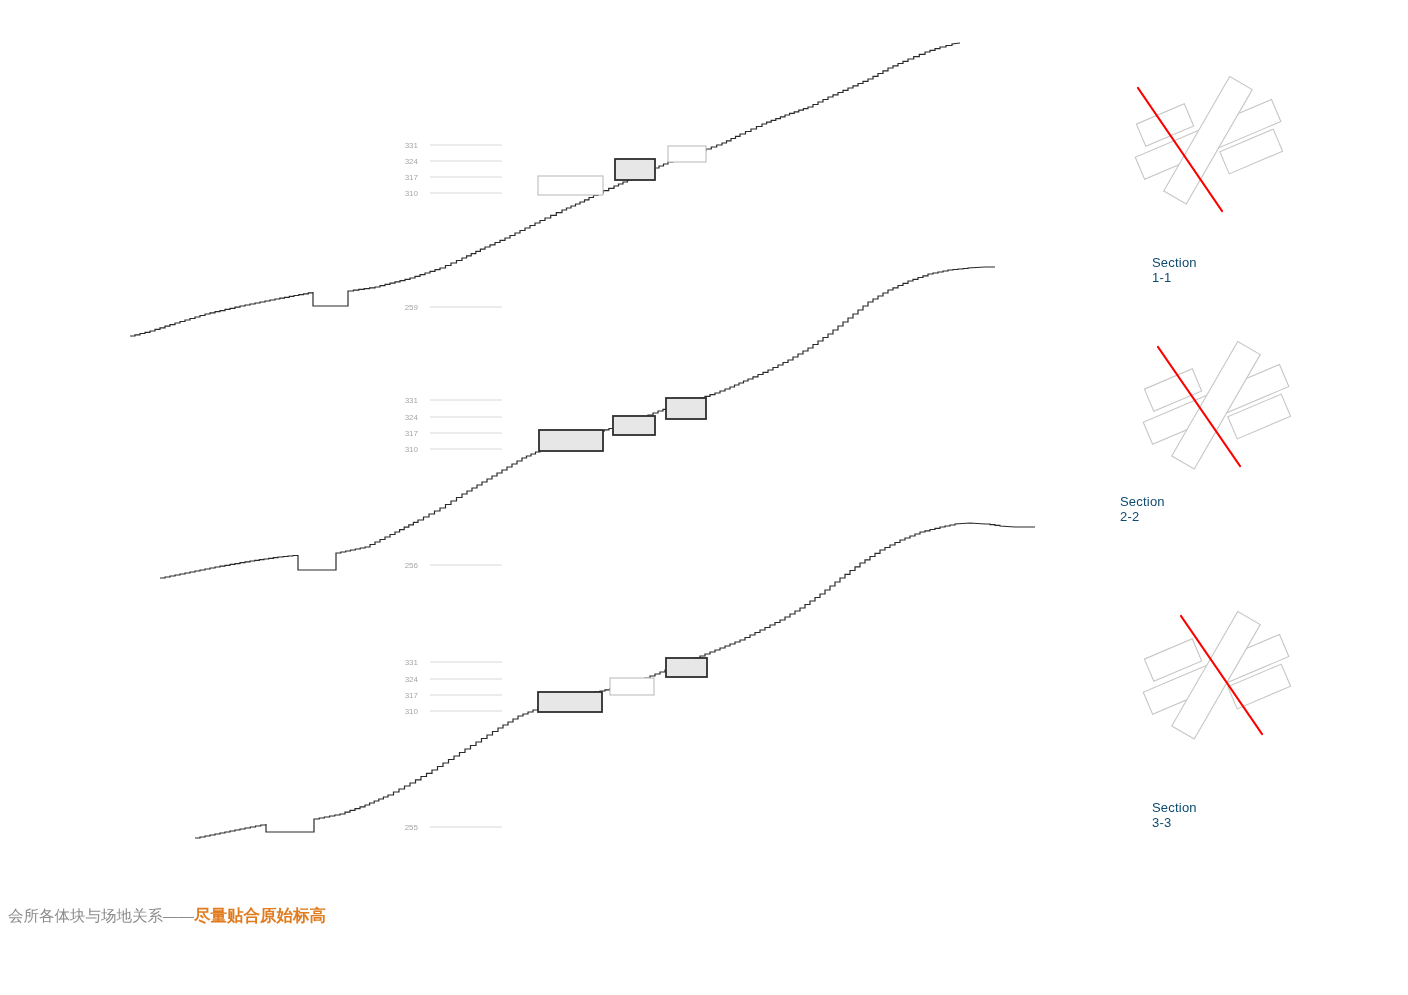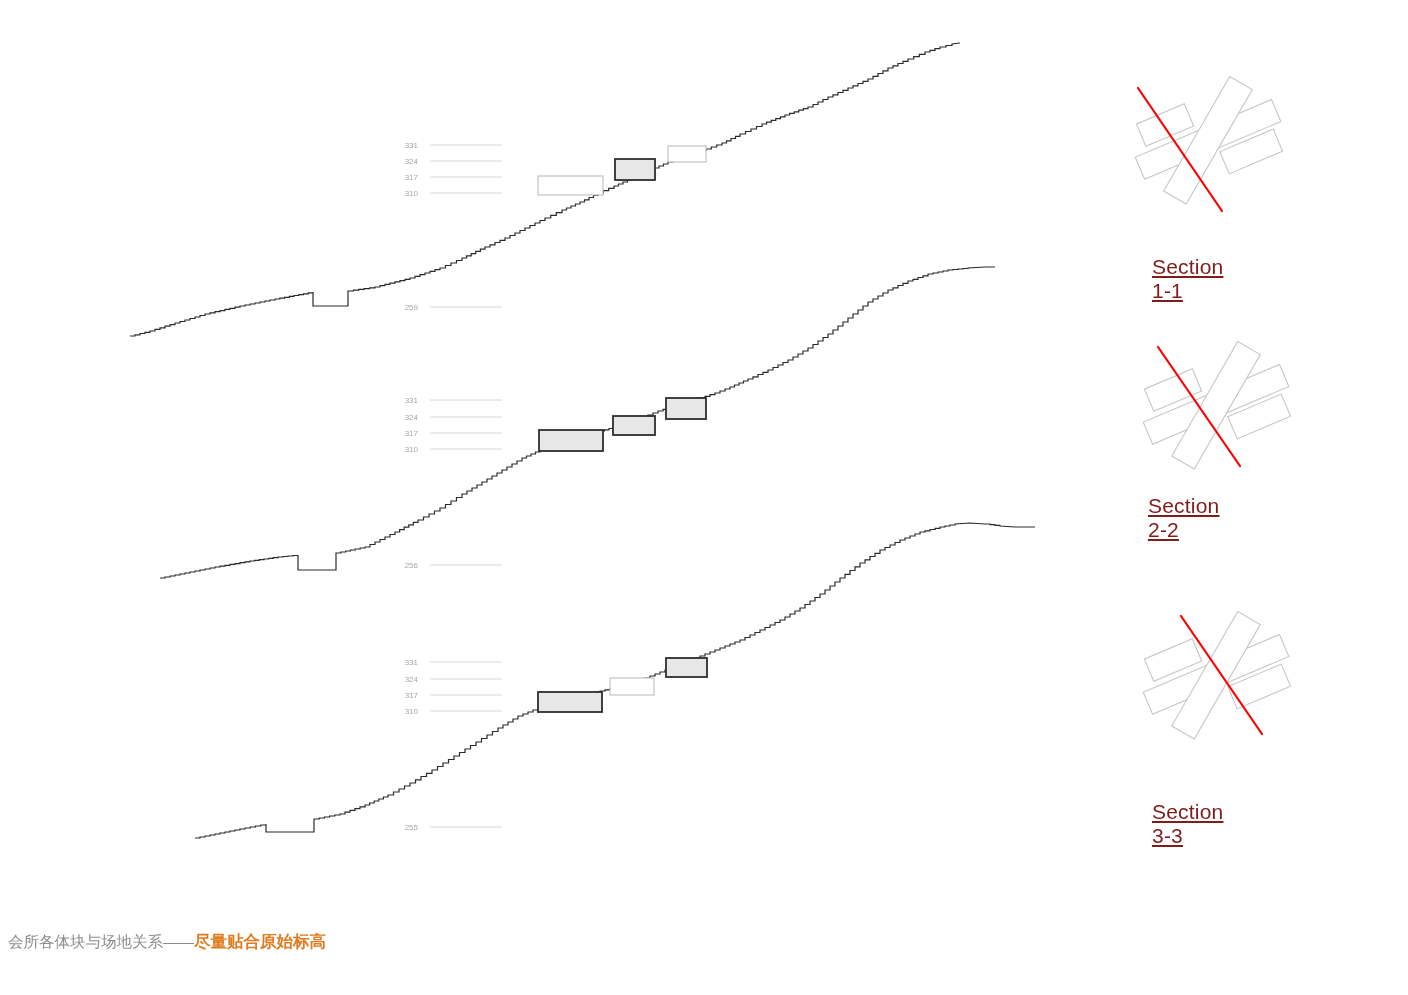--- a/index.html
+++ b/index.html
@@ -7,22 +7,22 @@
        font-family:"Liberation Sans",sans-serif;}
   .stage{position:absolute;left:0;top:0;width:1167px;height:995px;}
   svg{position:absolute;left:0;top:0;}
   .terrain{fill:none;stroke:#2a2a2a;stroke-width:1.2;stroke-linejoin:miter;}
   .grid{stroke:#d8d8d8;stroke-width:1;}
   .elev{font-family:"Liberation Sans",sans-serif;font-size:8px;fill:#a6a6a6;}
   .bld{fill:#e7e7e7;stroke:#2e2e2e;stroke-width:1.8;}
   .ghost{fill:#ffffff;stroke:#bdbdbd;stroke-width:1.1;}
   .cluster-shape{fill:#ffffff;stroke:#c6c6c6;stroke-width:1.1;}
   .cut{stroke:#ff0000;stroke-width:2.2;stroke-linecap:round;}
-  .section-label{position:absolute;font-size:21px;color:#7f1d1d;letter-spacing:0.2px;text-decoration:underline;}
-  .caption{position:absolute;left:8px;top:905px;font-size:15.5px;white-space:nowrap;margin-top:26px;}
+  .section-label{position:absolute;font-size:13px;color:#0c4a6e;letter-spacing:0.2px;}
+  .caption{position:absolute;left:8px;top:905px;font-size:15.5px;white-space:nowrap;}
   .caption .gray{color:#8c8c8c;}
   .caption .orange{color:#e07b1e;font-weight:600;font-size:16.5px;}
 </style>
 </head>
 <body>
 
 <div class="stage">
 
 <svg width="1408" height="995" viewBox="0 0 1408 995">
   <defs>
@@ -99,20 +99,20 @@
     <use href="#cluster" transform="translate(1215,407)"></use>
     <line class="cut" x1="1158" y1="347" x2="1240" y2="466"></line>
   </g>
   <g>
     <use href="#cluster" transform="translate(1215,677)"></use>
     <line class="cut" x1="1181" y1="616" x2="1262" y2="734"></line>
   </g>
 </svg>
 
 <div class="section-label" style="left:1152px;top:255px;">Section 1-1</div>
-<div class="section-label" style="left:1148px;top:494px;">Section 2-2</div>
+<div class="section-label" style="left:1120px;top:494px;">Section 2-2</div>
 <div class="section-label" style="left:1152px;top:800px;">Section 3-3</div>
 
 <div class="caption">
   <span class="gray">会所各体块与场地关系——</span><span class="orange">尽量贴合原始标高</span>
 </div>
 
 </div>
 
 </body></html>

